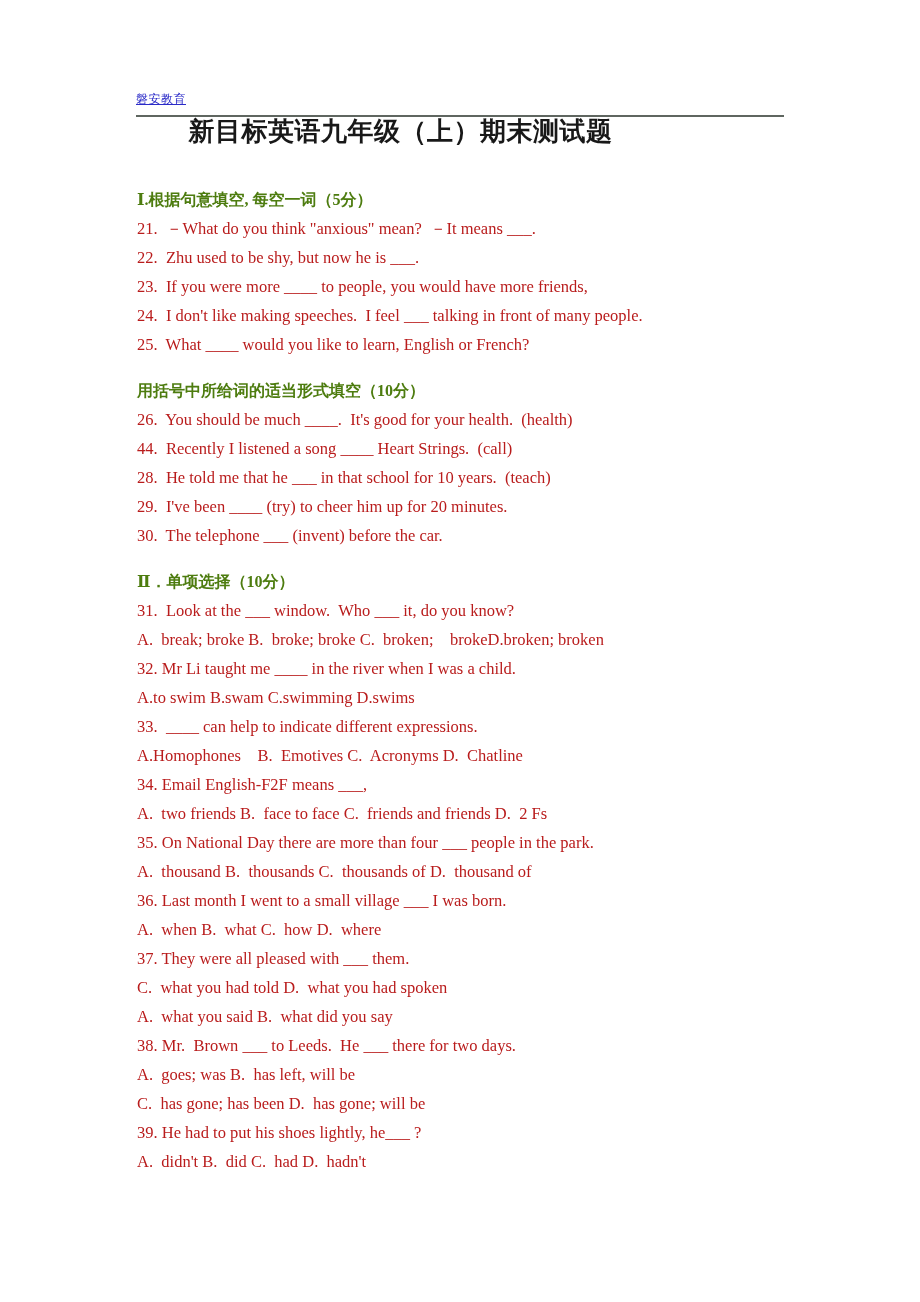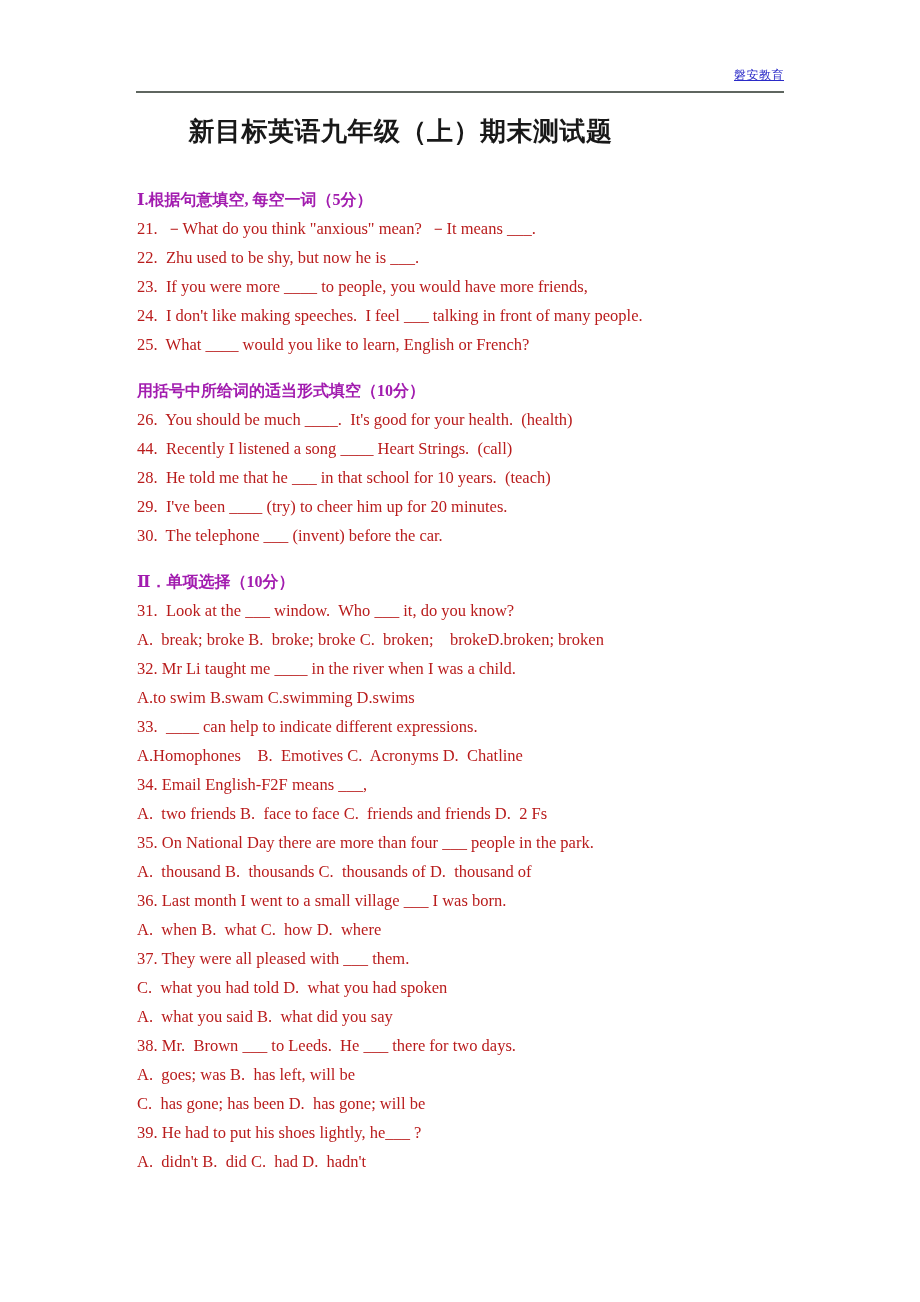--- a/index.html
+++ b/index.html
@@ -25,23 +25,24 @@
   }
 
   
   .header-zone {
     position: absolute;
     left: 136px;
     top: 66px;
     width: 648px;
   }
   .header-link-row {
-    text-align: right;
+    text-align: left;
     line-height: 1;
     padding-bottom: 4px;
+    margin-top: 24px;
   }
   .header-link {
     font-family: "DejaVu Sans", "Liberation Sans", sans-serif;
     font-size: 12px;
     color: #2b2bc8;
     text-decoration: underline;
     letter-spacing: 0.5px;
     cursor: pointer;
   }
   .header-rule {
@@ -69,21 +70,21 @@
   .content {
     position: absolute;
     left: 137px;
     top: 185px;
     width: 680px;
   }
 
   .section-heading {
     font-weight: bold;
     font-size: 16px;
-    color: #a21caf;
+    color: #4d7c0f;
     line-height: 29px;
     margin: 0;
     white-space: pre;
   }
   .section-heading.gap-before {
     margin-top: 17px;
   }
 
   .q-line {
     font-size: 16.5px;

